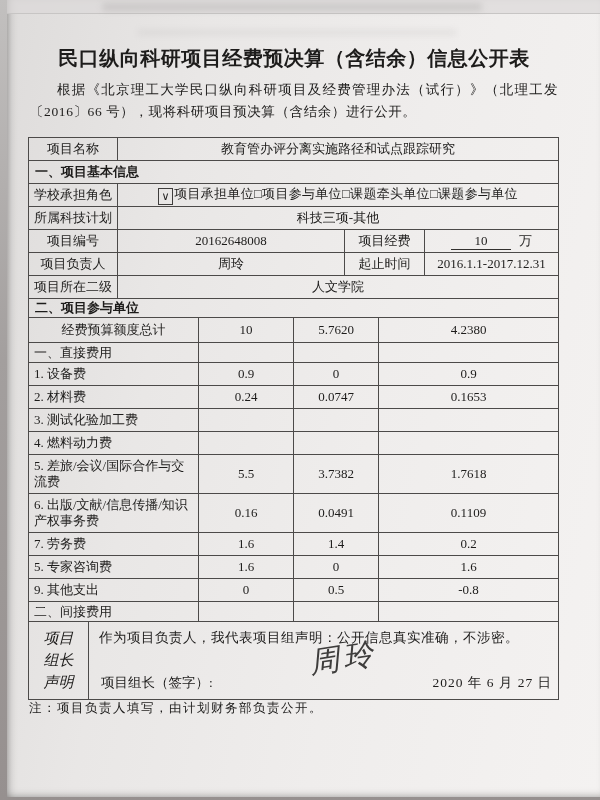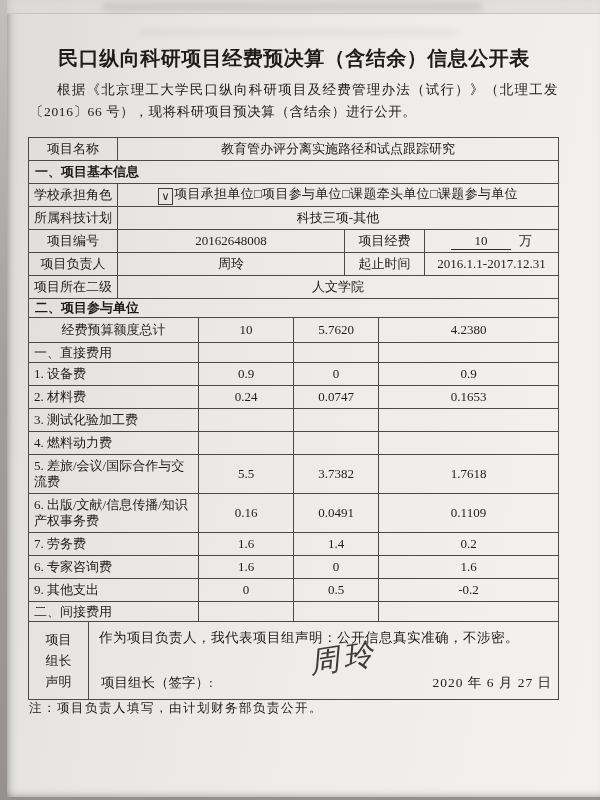--- a/index.html
+++ b/index.html
@@ -49,21 +49,21 @@
   .cb-box{
     display:inline-block;width:13px;height:15px;border:1px solid #3f3d3c;
     line-height:15px;font-size:11px;text-align:center;vertical-align:-2px;
     margin-right:1px;
   }
   .opt{letter-spacing:.3px;}
   .u-amt{
     display:inline-block;min-width:56px;border-bottom:1px solid #33312f;
     text-align:center;padding:0 2px;margin-right:8px;
   }
-  .decl-head{text-align:center;font-size:13px;}
+  .decl-head{text-align:center;font-size:15px;font-style:italic;}
   .decl-head div{margin:3px 0;}
   .decl-cell{position:relative;vertical-align:top;padding:0;}
   .statement{padding:7px 10px 0 10px;font-size:13.5px;letter-spacing:.5px;}
   .sign-row{position:absolute;left:0;right:0;bottom:7px;display:flex;justify-content:space-between;align-items:flex-end;}
   .sign-label{margin-left:12px;font-size:13.5px;}
   .sign-date{margin-right:6px;font-size:13.5px;letter-spacing:1px;}
   .signature{
     position:absolute;left:47%;top:16px;font-size:30px;font-style:italic;
     transform:rotate(-9deg);color:#2b2a29;letter-spacing:4px;opacity:.9;
   }
@@ -187,30 +187,30 @@
         <td class="num">0.0491</td>
         <td class="num">0.1109</td>
       </tr>
       <tr class="h1">
         <td class="lbl">7. 劳务费</td>
         <td class="num">1.6</td>
         <td class="num">1.4</td>
         <td class="num">0.2</td>
       </tr>
       <tr class="h1">
-        <td class="lbl">6. 专家咨询费</td>
+        <td class="lbl">5. 专家咨询费</td>
         <td class="num">1.6</td>
         <td class="num">0</td>
         <td class="num">1.6</td>
       </tr>
       <tr class="h1">
         <td class="lbl">9. 其他支出</td>
         <td class="num">0</td>
         <td class="num">0.5</td>
-        <td class="num">-0.2</td>
+        <td class="num">-0.8</td>
       </tr>
       <tr class="hg">
         <td class="lbl">二、间接费用</td>
         <td></td>
         <td></td>
         <td></td>
       </tr>
     </tbody>
       </table>
 

